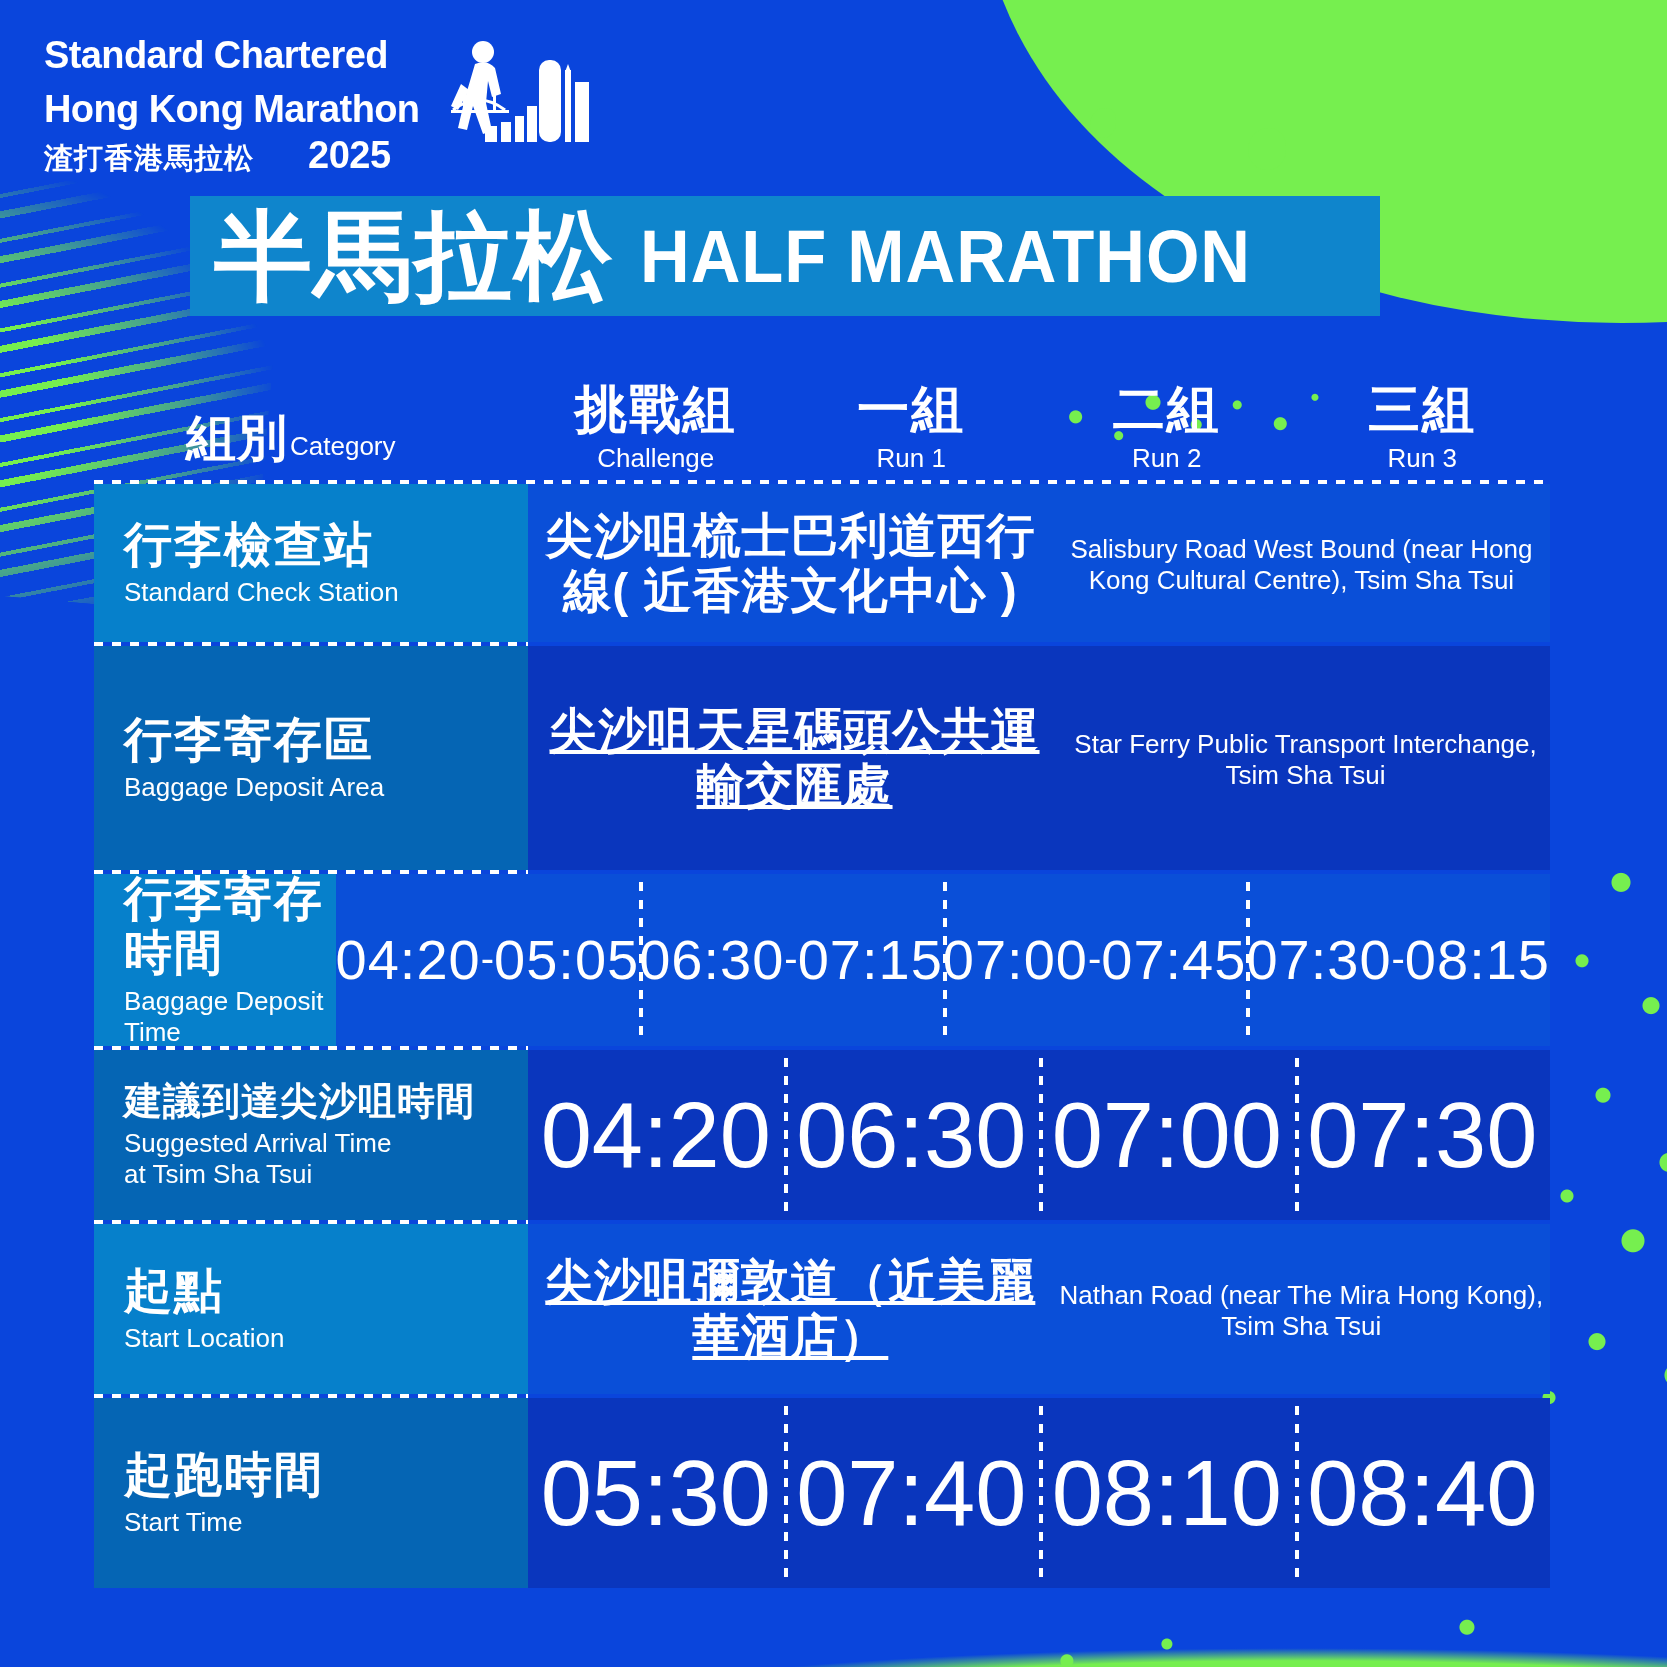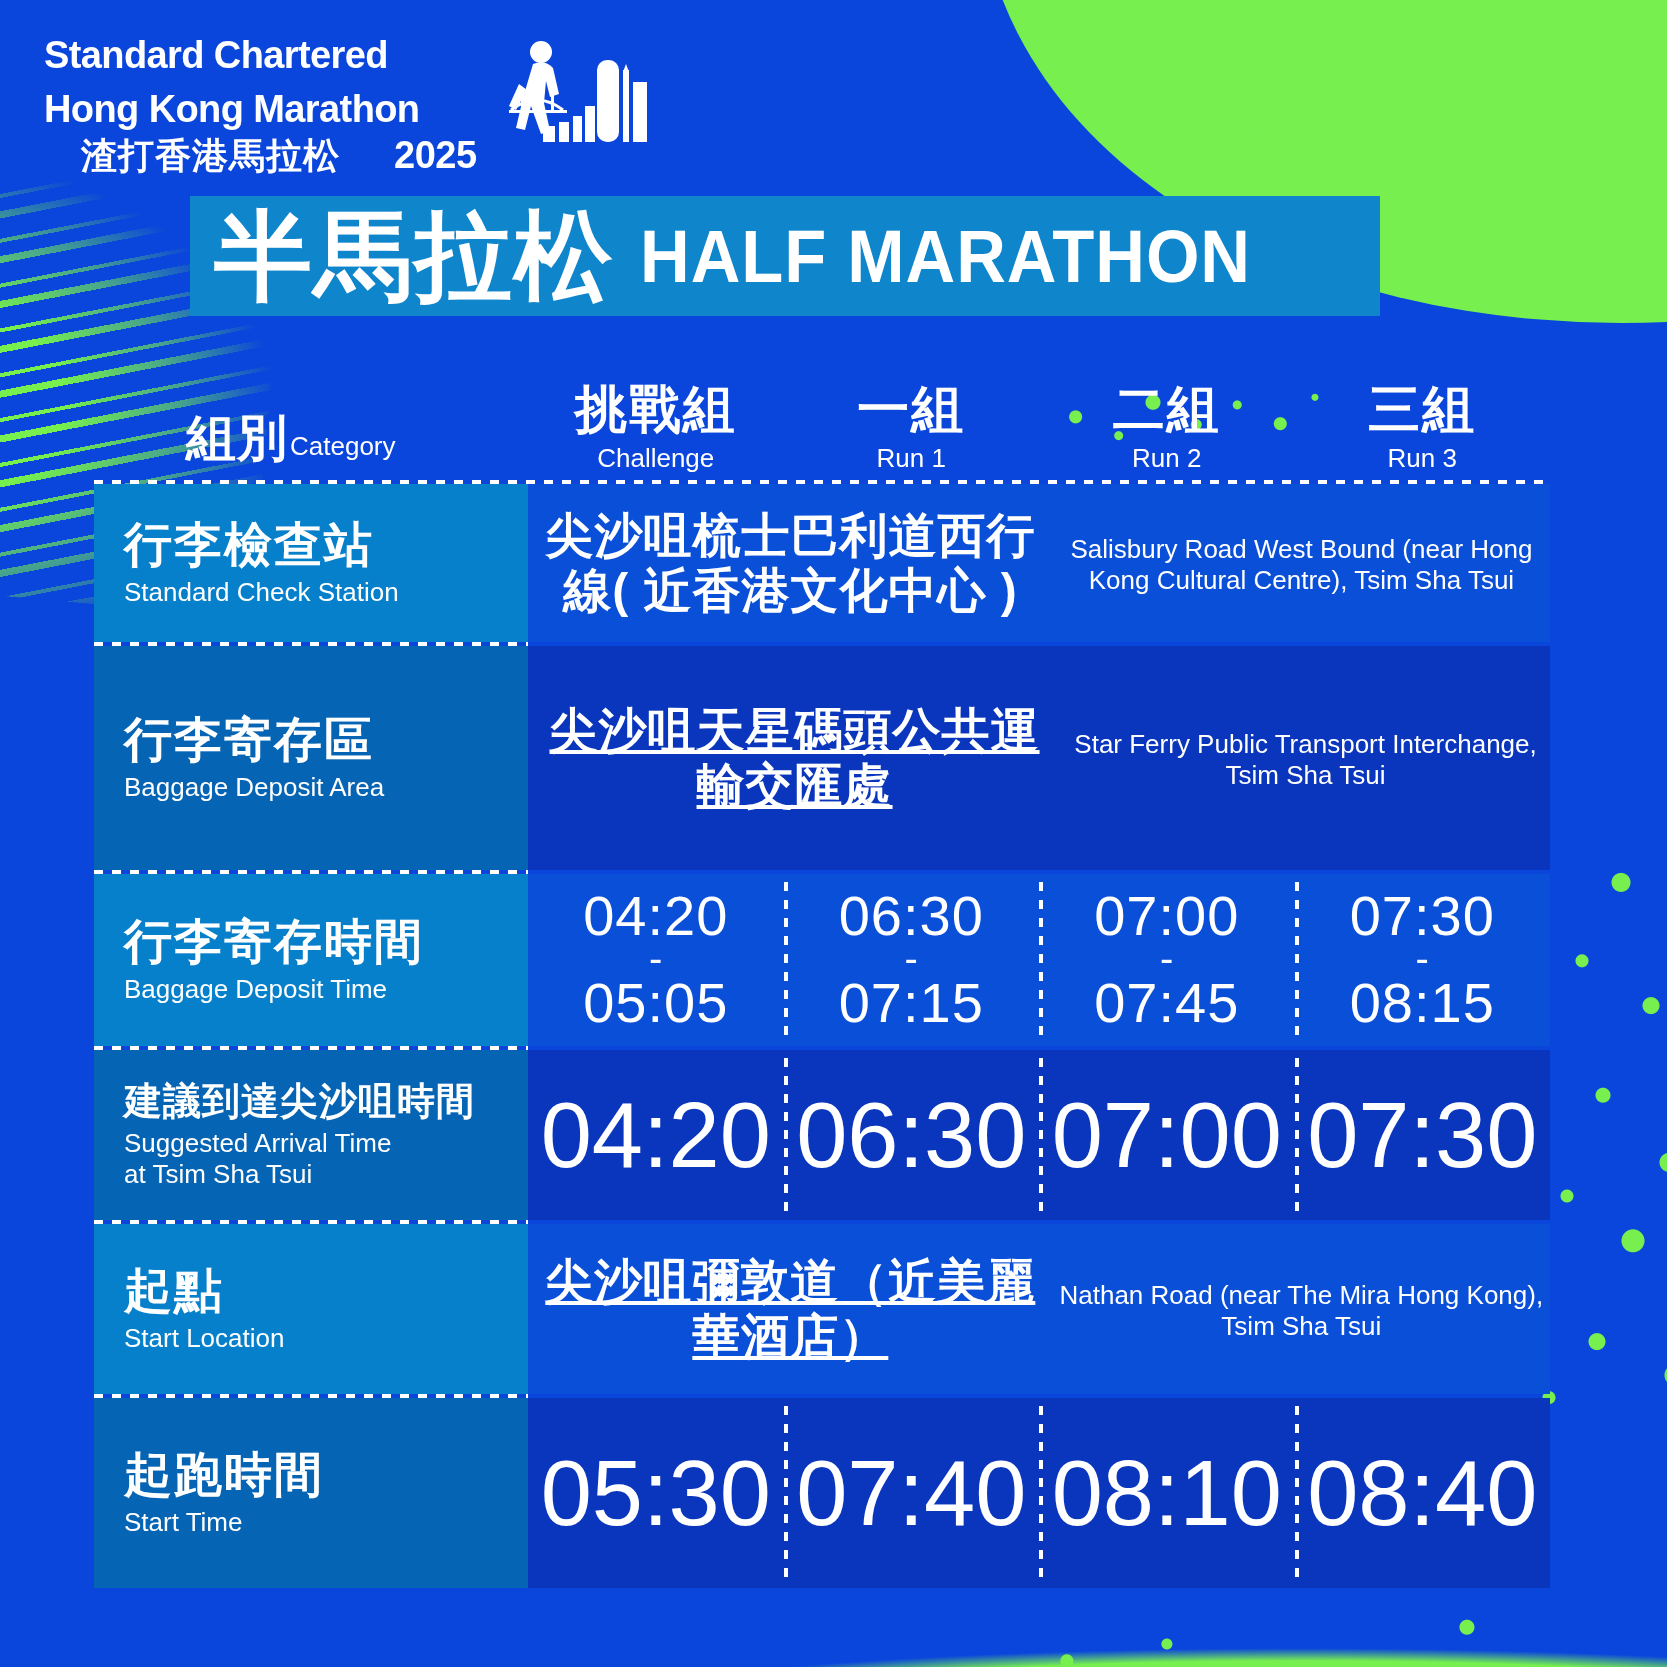--- a/index.html
+++ b/index.html
@@ -135,24 +135,23 @@
     white-space: nowrap;
   }
   .logo-line2 { margin-top: 16px; }
   #logo-row3 {
     display: flex;
     align-items: baseline;
     gap: 54px;
     margin-top: 8px;
   }
   .logo-zh {
-    font-size: 36px;
+    font-size: 29px;
     font-weight: bold;
     letter-spacing: 1px;
-    margin-left: 37px;
   }
   .logo-year {
     font-size: 38px;
     font-weight: bold;
     letter-spacing: -0.5px;
   }
 
   
   #title-banner {
     position: absolute;
@@ -277,21 +276,21 @@
     margin-top: 4px;
   }
 
   .cols {
     flex: 1;
     display: flex;
   }
   .col {
     flex: 1;
     display: flex;
-    flex-direction: column;
+    flex-direction: row;
     align-items: center;
     justify-content: center;
     position: relative;
   }
   .col + .col::before {
     content: "";
     position: absolute;
     left: 0; top: 8px; bottom: 8px;
     width: 4px;
     background-image: linear-gradient(to bottom, #ffffff 0 9px, transparent 9px 18px);

